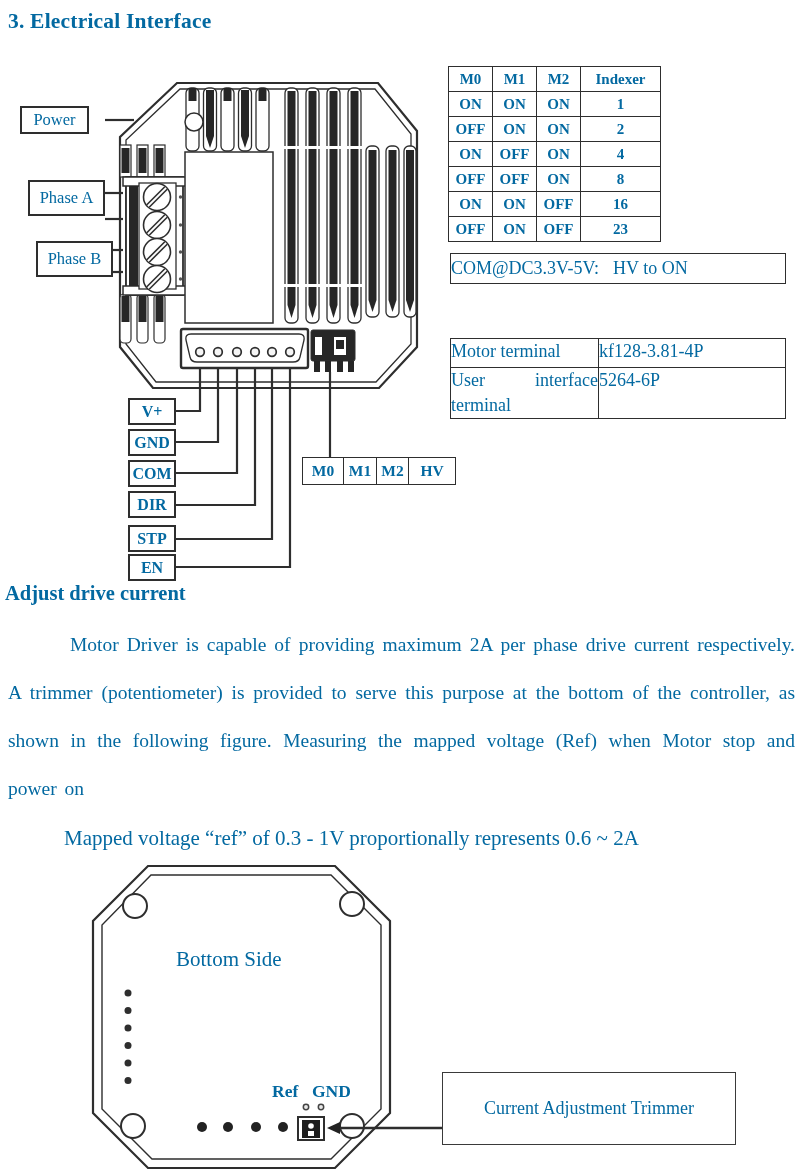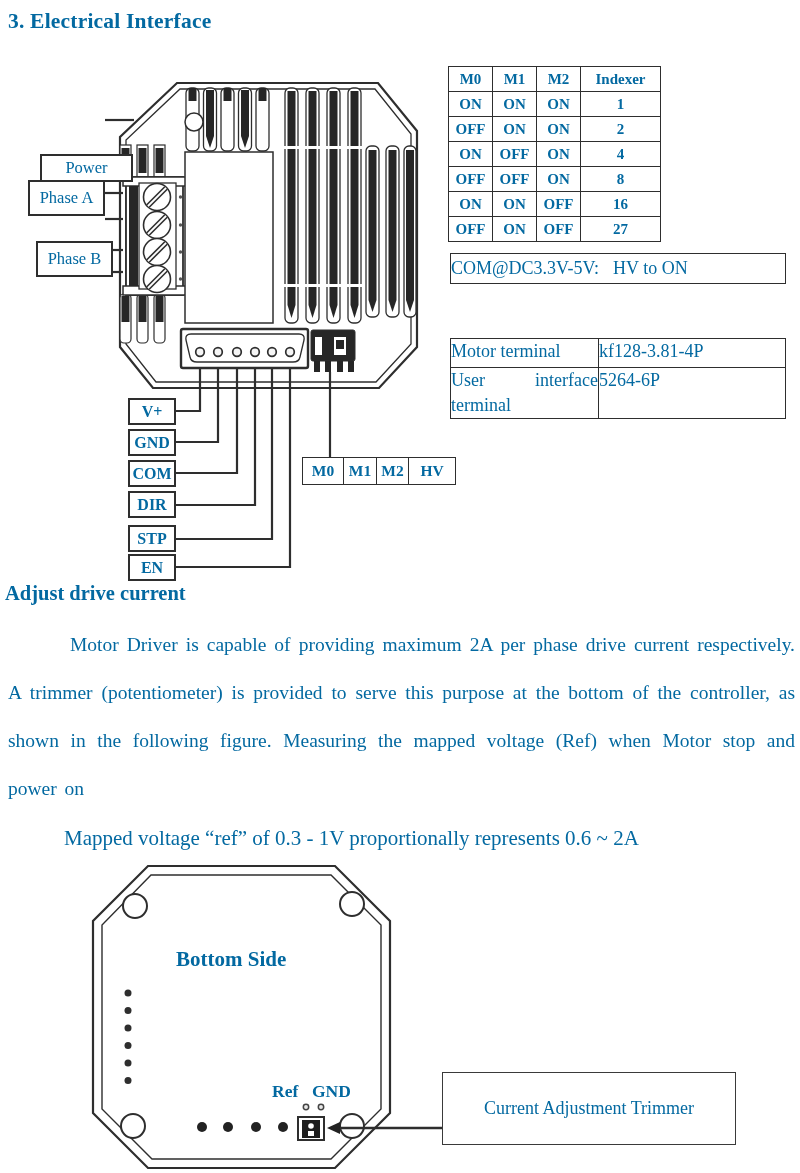--- a/index.html
+++ b/index.html
@@ -31,21 +31,21 @@
   .mode td{height:27px;text-align:center;font-weight:bold;font-size:15.5px;}
   .com-tbl{width:336px;}
   .com-tbl td{height:30px;font-size:18px;padding-left:4px;vertical-align:middle;}
   .com-tbl .val{margin-left:14px;}
   .term-tbl{width:336px;}
   .term-tbl td{font-size:18px;padding:1px 5px;vertical-align:top;line-height:25px;}
   .term-tbl td.tlabel{width:148px;}
   .term-tbl tr.r1 td{height:29px;}
   .term-tbl tr.r2 td{height:51px;}
   .just{text-align:justify;}
-  .bottom-side{left:176px;top:947px;font-size:21px;font-weight:bold;z-index:2;}
+  .bottom-side{left:176px;top:947px;font-size:21px;font-weight:normal;z-index:2;}
   .refgnd{font-size:17.5px;font-weight:bold;z-index:2;}
   .callout{
     left:442px;top:1072px;width:294px;height:73px;border:1.8px solid #3a3a3a;background:#fff;
     display:flex;align-items:center;justify-content:center;font-size:18px;box-sizing:border-box;z-index:2;
   }
 </style>
 </head>
 <body>
 
 <div class="page">
@@ -207,21 +207,21 @@
 
       <g>
         <line x1="338" y1="1128" x2="442" y2="1128" stroke-width="2.4"></line>
         <polygon points="327,1128 340,1122 340,1134" fill="#222222" stroke="none"></polygon>
       </g>
     </g>
   </svg>
 
   <h1 class="abs title">3. Electrical Interface</h1>
 
-  <div class="abs lblbox" style="left:40px;top:106px;width:93px;height:28px;margin-top:48px;">Power</div>
+  <div class="abs lblbox" style="left:20px;top:106px;width:69px;height:28px;">Power</div>
   <div class="abs lblbox" style="left:28px;top:180px;width:77px;height:36px;">Phase A</div>
   <div class="abs lblbox" style="left:36px;top:241px;width:77px;height:36px;">Phase B</div>
 
   <table class="abs tbl idx" style="left:448px;top:66px;">
     <tbody>
         <tr>
       <td>M0</td>
       <td>M1</td>
       <td>M2</td>
       <td class="wide">Indexer</td>
@@ -253,21 +253,21 @@
     <tr>
       <td>ON</td>
       <td>ON</td>
       <td>OFF</td>
       <td class="wide">16</td>
     </tr>
     <tr>
       <td>OFF</td>
       <td>ON</td>
       <td>OFF</td>
-      <td class="wide">27</td>
+      <td class="wide">23</td>
     </tr>
   </tbody>
     </table>
 
   <table class="abs tbl com-tbl" style="left:450px;top:253px;">
     <tbody>
         <tr>
       <td>
         <span>COM@DC3.3V-5V:</span><span class="val">HV to ON</span>
       </td>

